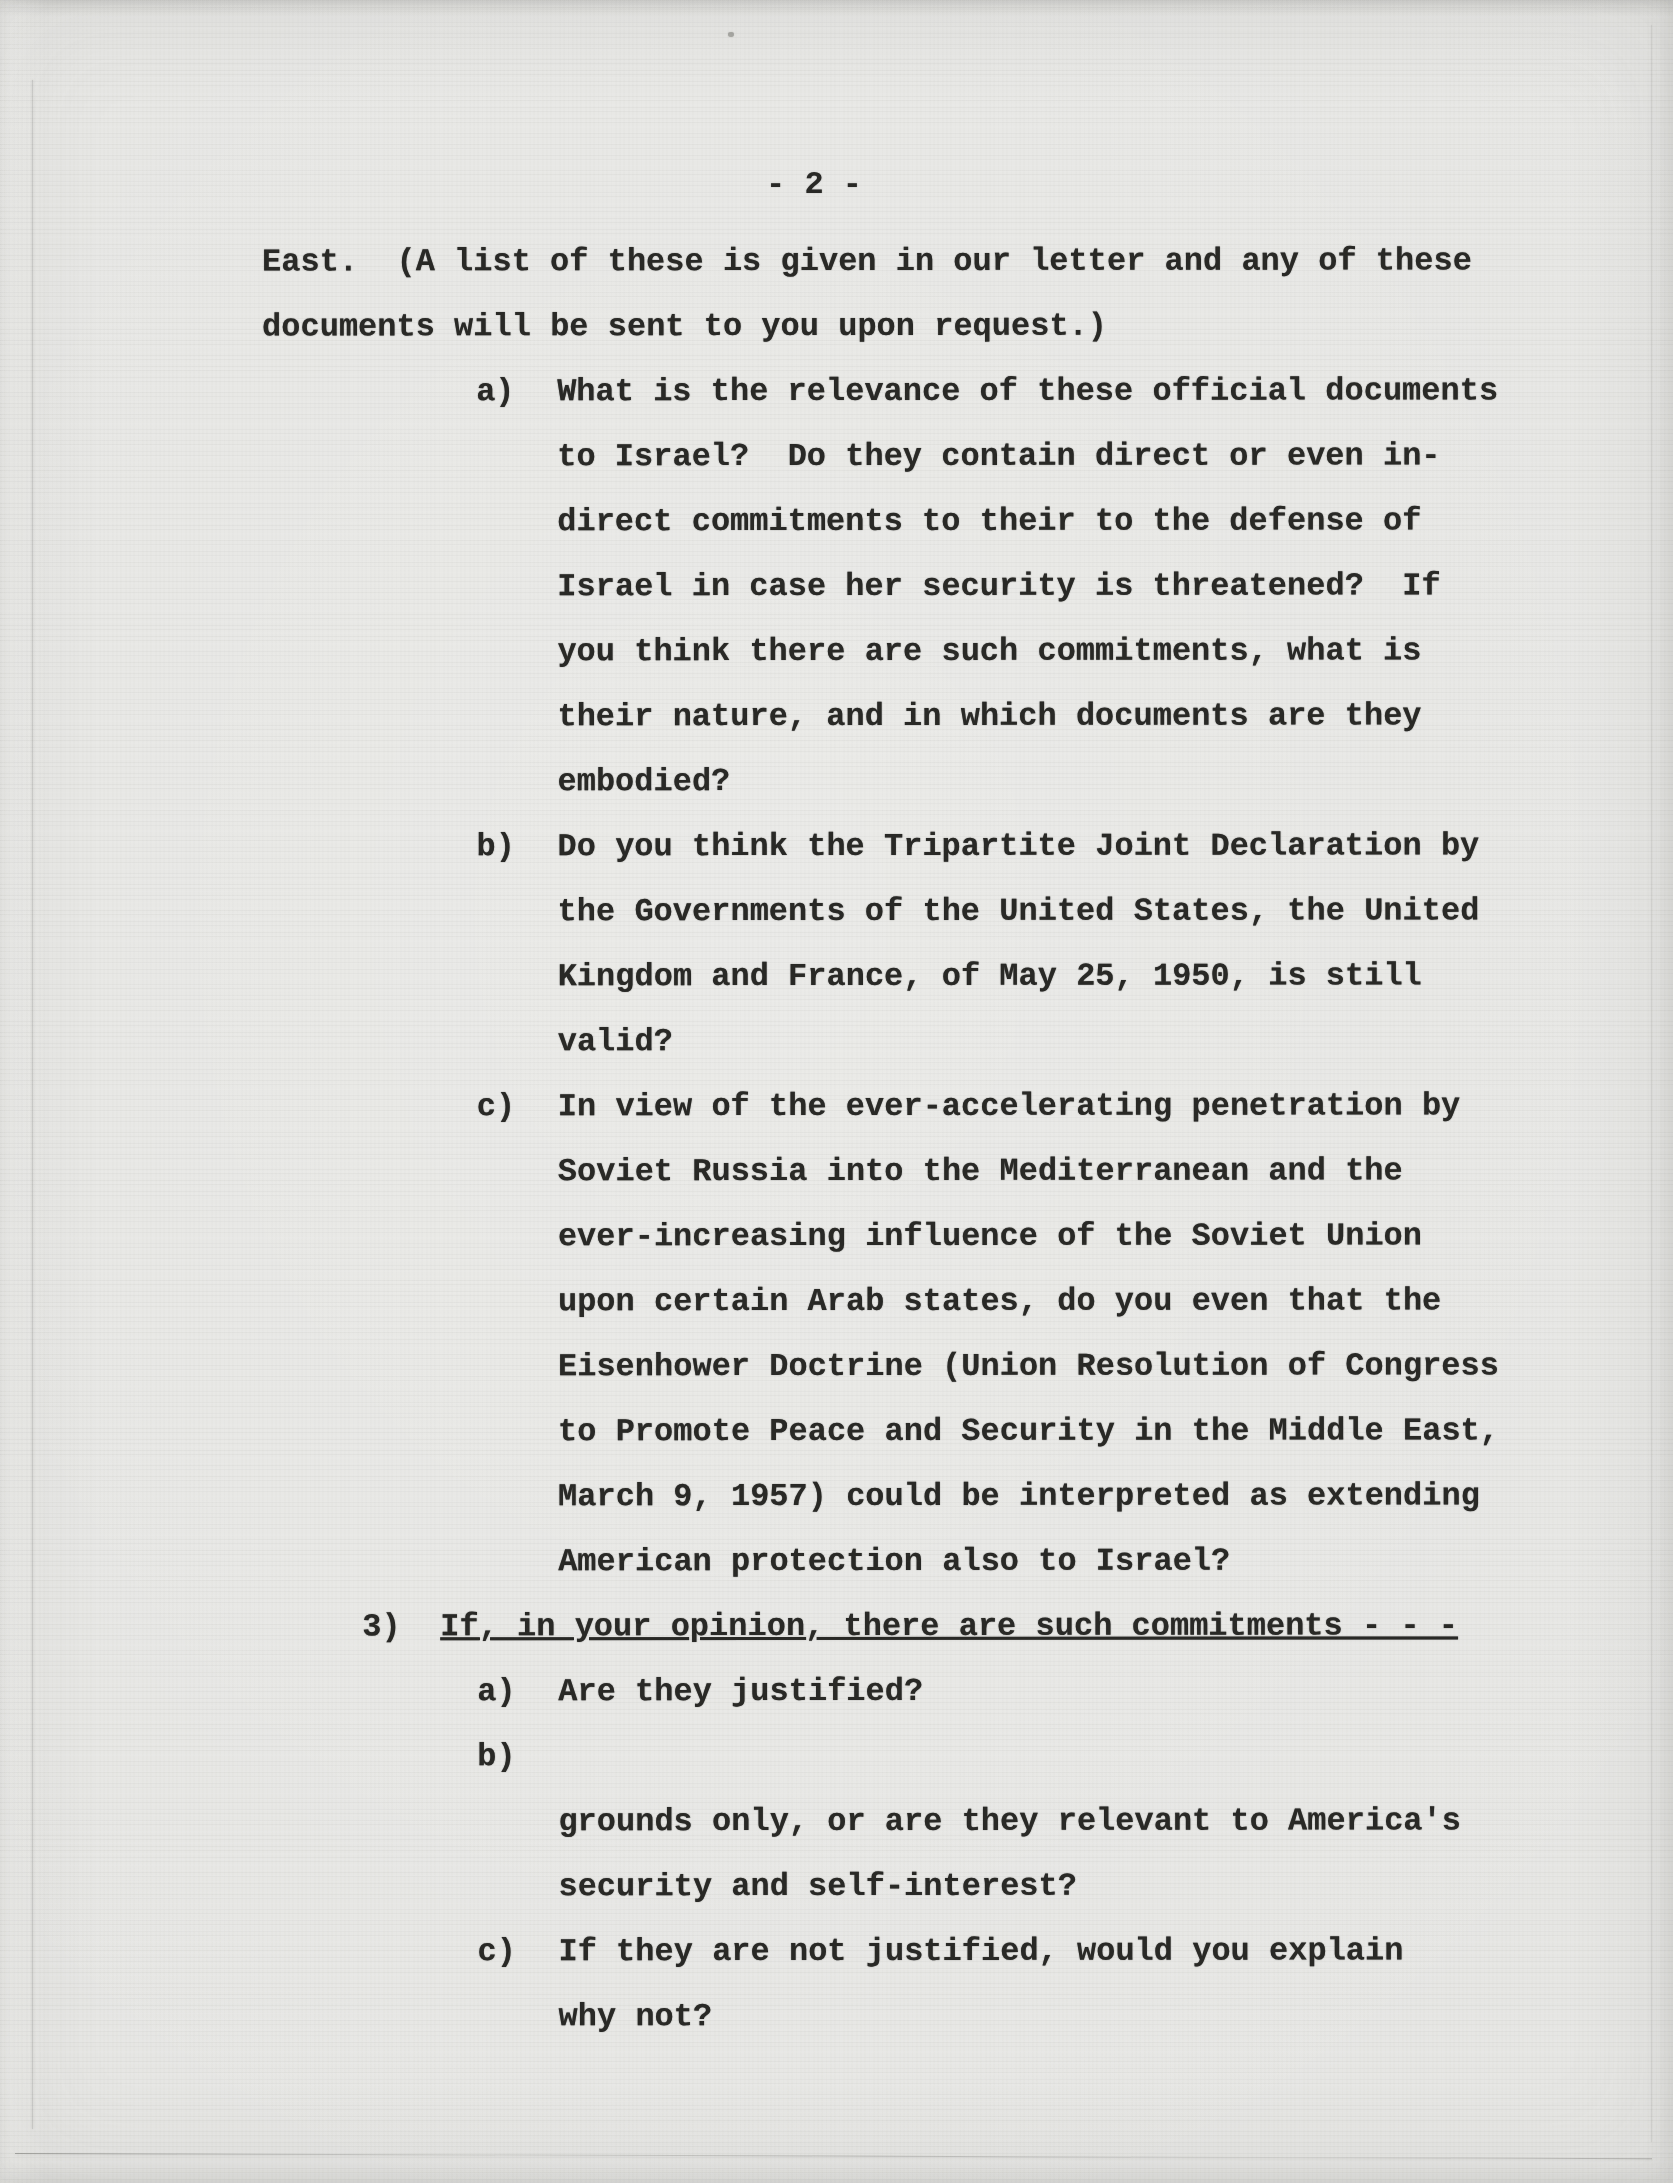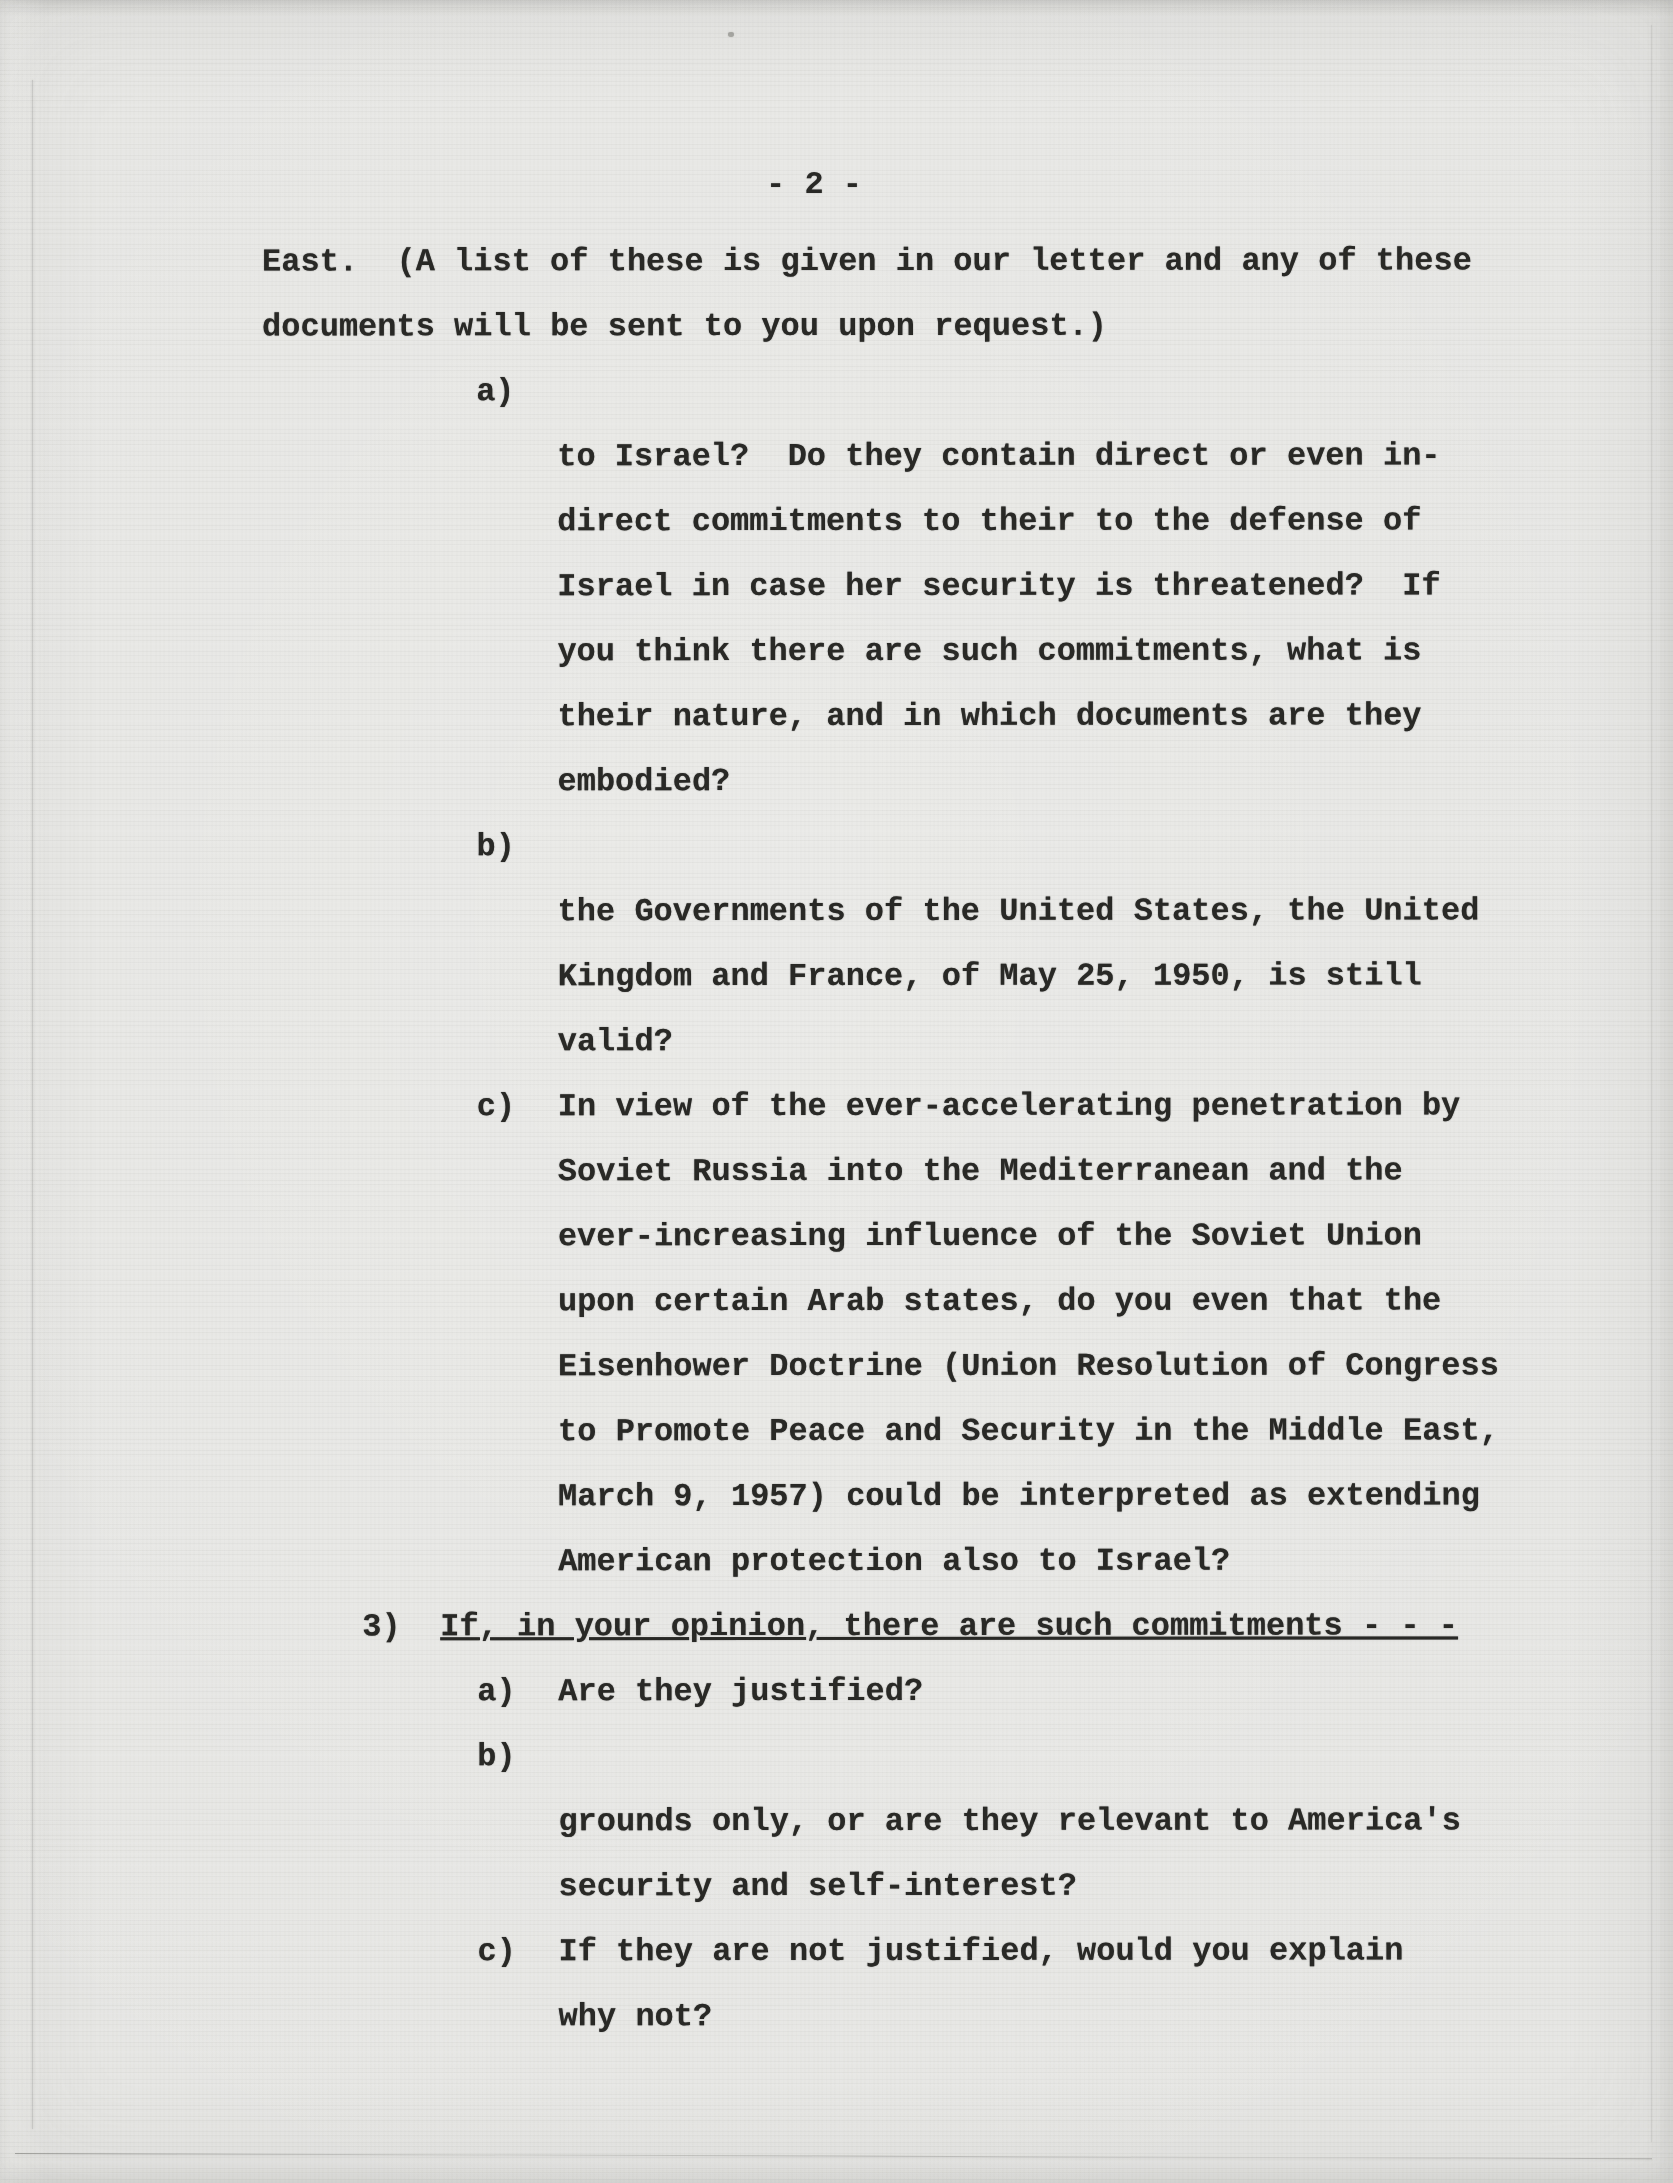--- a/index.html
+++ b/index.html
@@ -126,20 +126,21 @@
 
   <div class="text-block" style="color: rgb(41, 41, 38);">
     <div class="line l-intro">
       <span class="txt">East.  (A list of these is given in our letter and any of these</span>
     </div>
     <div class="line l-intro">
       <span class="txt">documents will be sent to you upon request.)</span>
     </div>
     <div class="line l-item">
       <span class="marker">a)</span>
+      <span class="txt">What is the relevance of these official documents</span>
     </div>
     <div class="line l-cont">
       <span class="txt">to Israel?  Do they contain direct or even in-</span>
     </div>
     <div class="line l-cont">
       <span class="txt">direct commitments to their to the defense of</span>
     </div>
     <div class="line l-cont">
       <span class="txt">Israel in case her security is threatened?  If</span>
     </div>
@@ -147,20 +148,21 @@
       <span class="txt">you think there are such commitments, what is</span>
     </div>
     <div class="line l-cont">
       <span class="txt">their nature, and in which documents are they</span>
     </div>
     <div class="line l-cont">
       <span class="txt">embodied?</span>
     </div>
     <div class="line l-item">
       <span class="marker">b)</span>
+      <span class="txt">Do you think the Tripartite Joint Declaration by</span>
     </div>
     <div class="line l-cont">
       <span class="txt">the Governments of the United States, the United</span>
     </div>
     <div class="line l-cont">
       <span class="txt">Kingdom and France, of May 25, 1950, is still</span>
     </div>
     <div class="line l-cont">
       <span class="txt">valid?</span>
     </div>

